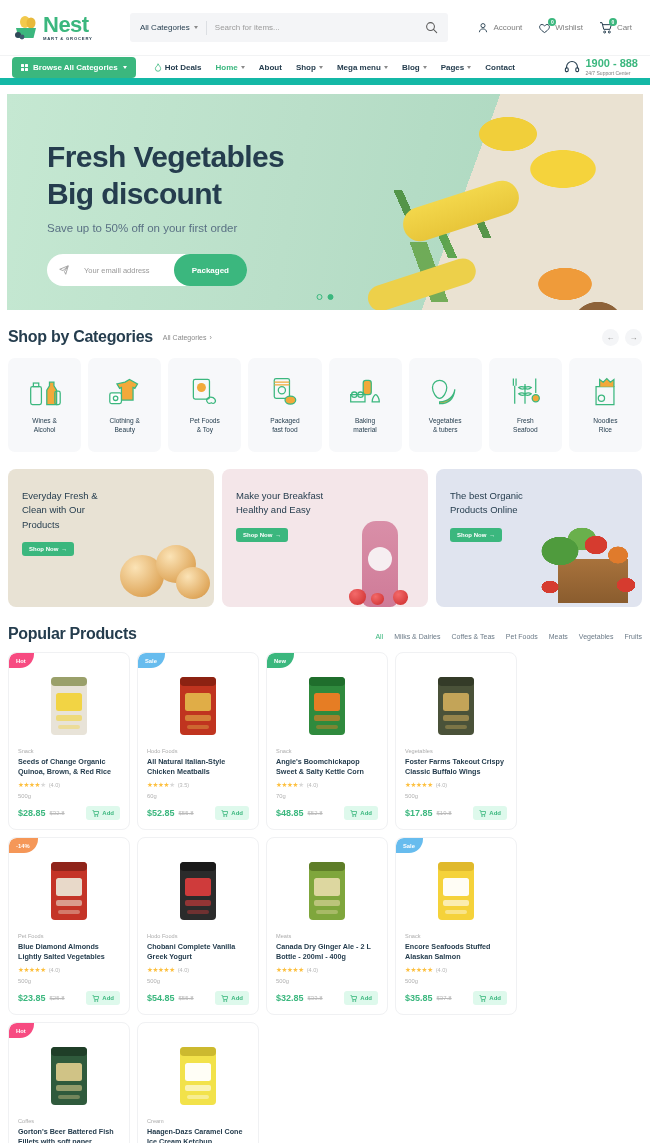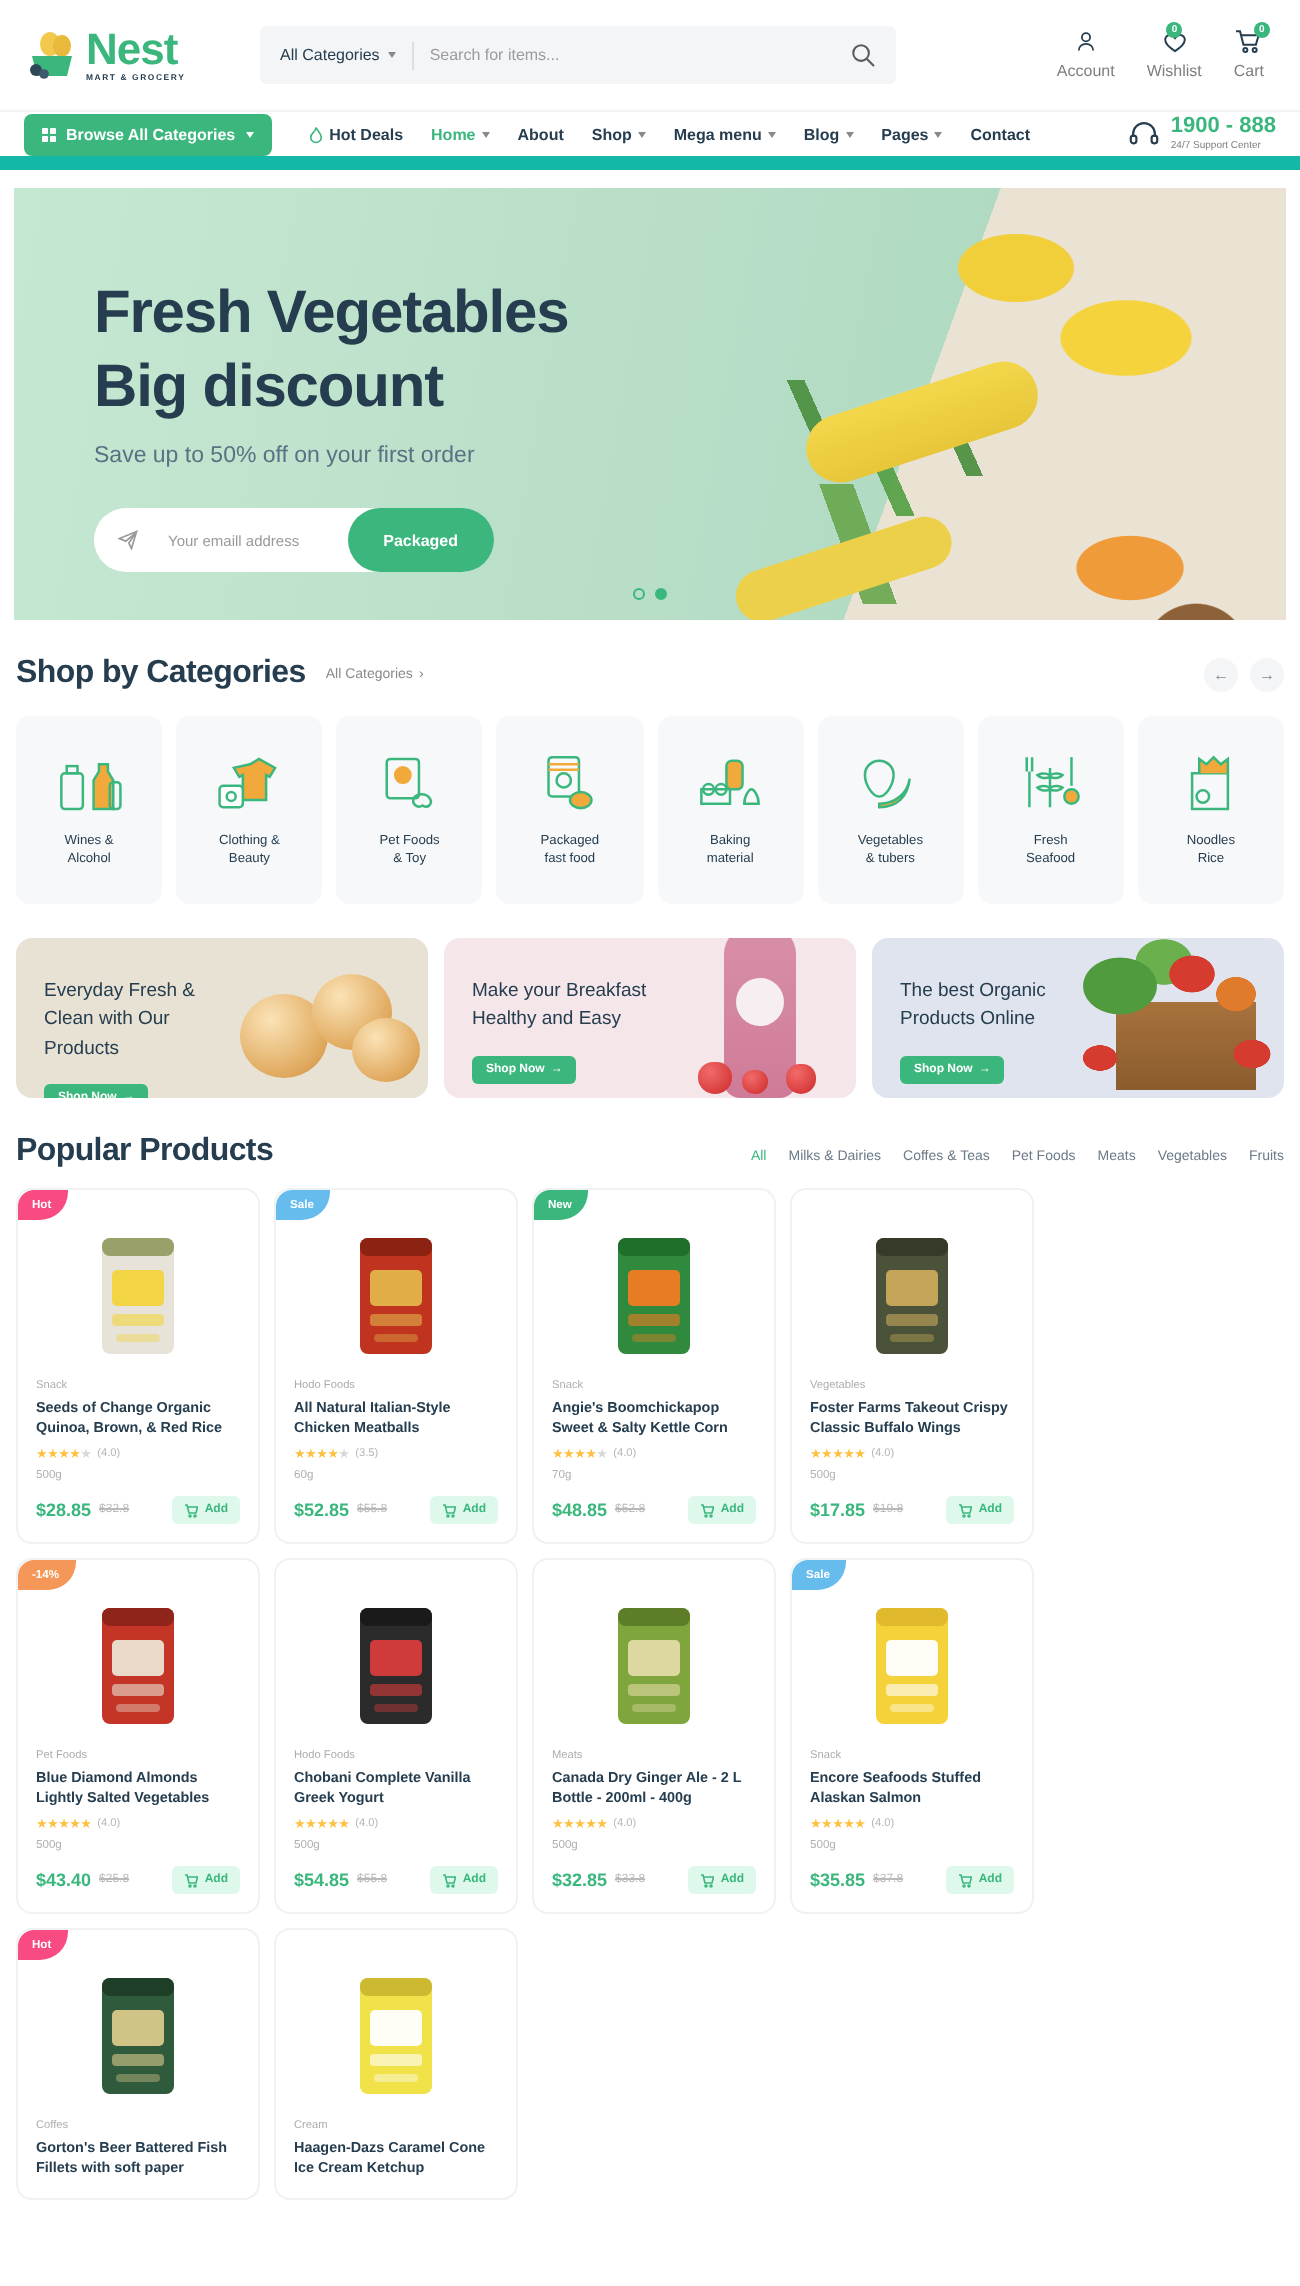--- a/index.html
+++ b/index.html
@@ -29,21 +29,21 @@
   .cat-select { display: flex; align-items: center; gap: 4px; font-size: 8px; color: #253d4e; white-space: nowrap; }
   .vdiv { width: 1px; height: 14px; background: #dcdfe3; margin: 0 8px; }
   .search-input {
     flex: 1; border: none; background: transparent; outline: none;
     font-size: 8px; color: #7e7e7e; font-family: inherit;
   }
   .search-input::placeholder { color: #9b9b9b; }
   .search-ic { width: 13px; height: 13px; flex: none; }
 
   .hdr-actions { margin-left: auto; display: flex; align-items: center; gap: 16px; padding-right: 6px; }
-  .hdr-act { display: flex; align-items: center; gap: 4px; position: relative; flex-direction: column; }
+  .hdr-act { display: flex; align-items: center; gap: 4px; position: relative; }
   .hdr-act .lbl { font-size: 8px; color: #7e7e7e; }
   .bdg {
     position: absolute; top: -4px; left: 10px; background: #3BB77E; color: #fff;
     font-size: 5px; width: 8px; height: 8px; border-radius: 50%;
     display: flex; align-items: center; justify-content: center; font-weight: bold;
   }
 
   
   .navbar {
     display: flex; align-items: center; height: 30px; padding: 0 12px;
@@ -125,21 +125,21 @@
   .cat-row { display: flex; gap: 7px; padding: 12px 8px 0; }
   .cat-card {
     flex: 1; height: 94px; background: #f7f8fa; border-radius: 7px;
     display: flex; flex-direction: column; align-items: center; justify-content: center; gap: 8px;
   }
   .cat-ic { width: 36px; height: 34px; }
   .cat-lbl { font-size: 6.6px; text-align: center; color: #253d4e; line-height: 1.35; }
 
   
   .promos { display: flex; gap: 8px; padding: 17px 8px 0; }
-  .promo { flex: 1; height: 80px; border-radius: 8px; position: relative; overflow: hidden; padding: 20px 0 0 14px; }
+  .promo { flex: 1; height: 138px; border-radius: 8px; position: relative; overflow: hidden; padding: 20px 0 0 14px; }
   .promo-t { font-size: 9.5px; line-height: 1.5; font-weight: normal; color: #253d4e; position: relative; z-index: 2; width: 62%; }
   .shopnow {
     margin-top: 10px; background: #3BB77E; color: #fff; border-radius: 3px;
     height: 14px; padding: 0 7px; font-size: 6px; display: inline-flex; align-items: center;
     gap: 3px; position: relative; z-index: 2; font-weight: bold;
   }
   .p1 { background: #e8e2d4; }
   .p2 { background: #f4e6e9; }
   .p3 { background: #e0e4ef; }
   .onions { position: absolute; right: 2px; bottom: 2px; width: 98px; height: 72px; }
@@ -619,21 +619,21 @@
       </svg>
     </div>
     <div class="pcat">Pet Foods</div>
     <div class="pname">Blue Diamond Almonds Lightly Salted Vegetables</div>
     <div class="rate">
       <span class="stars"><span>★</span><span>★</span><span>★</span><span>★</span><span>★</span></span>
       <span class="rnum">(4.0)</span>
     </div>
     <div class="pwt">500g</div>
     <div class="prow">
-      <span class="price">$43.40</span>
+      <span class="price">$23.85</span>
       <span class="old">$25.8</span>
       <span class="addb">
         <svg width="7" height="7" viewBox="0 0 14 14" fill="none" stroke="#3BB77E" stroke-width="1.6">
           <path d="M1 1h2l2 8h7l1.5-6H4"></path>
               <circle cx="6" cy="12" r="1"></circle>
               <circle cx="11" cy="12" r="1"></circle>
         </svg>
         <span>Add</span>
       </span>
     </div>

